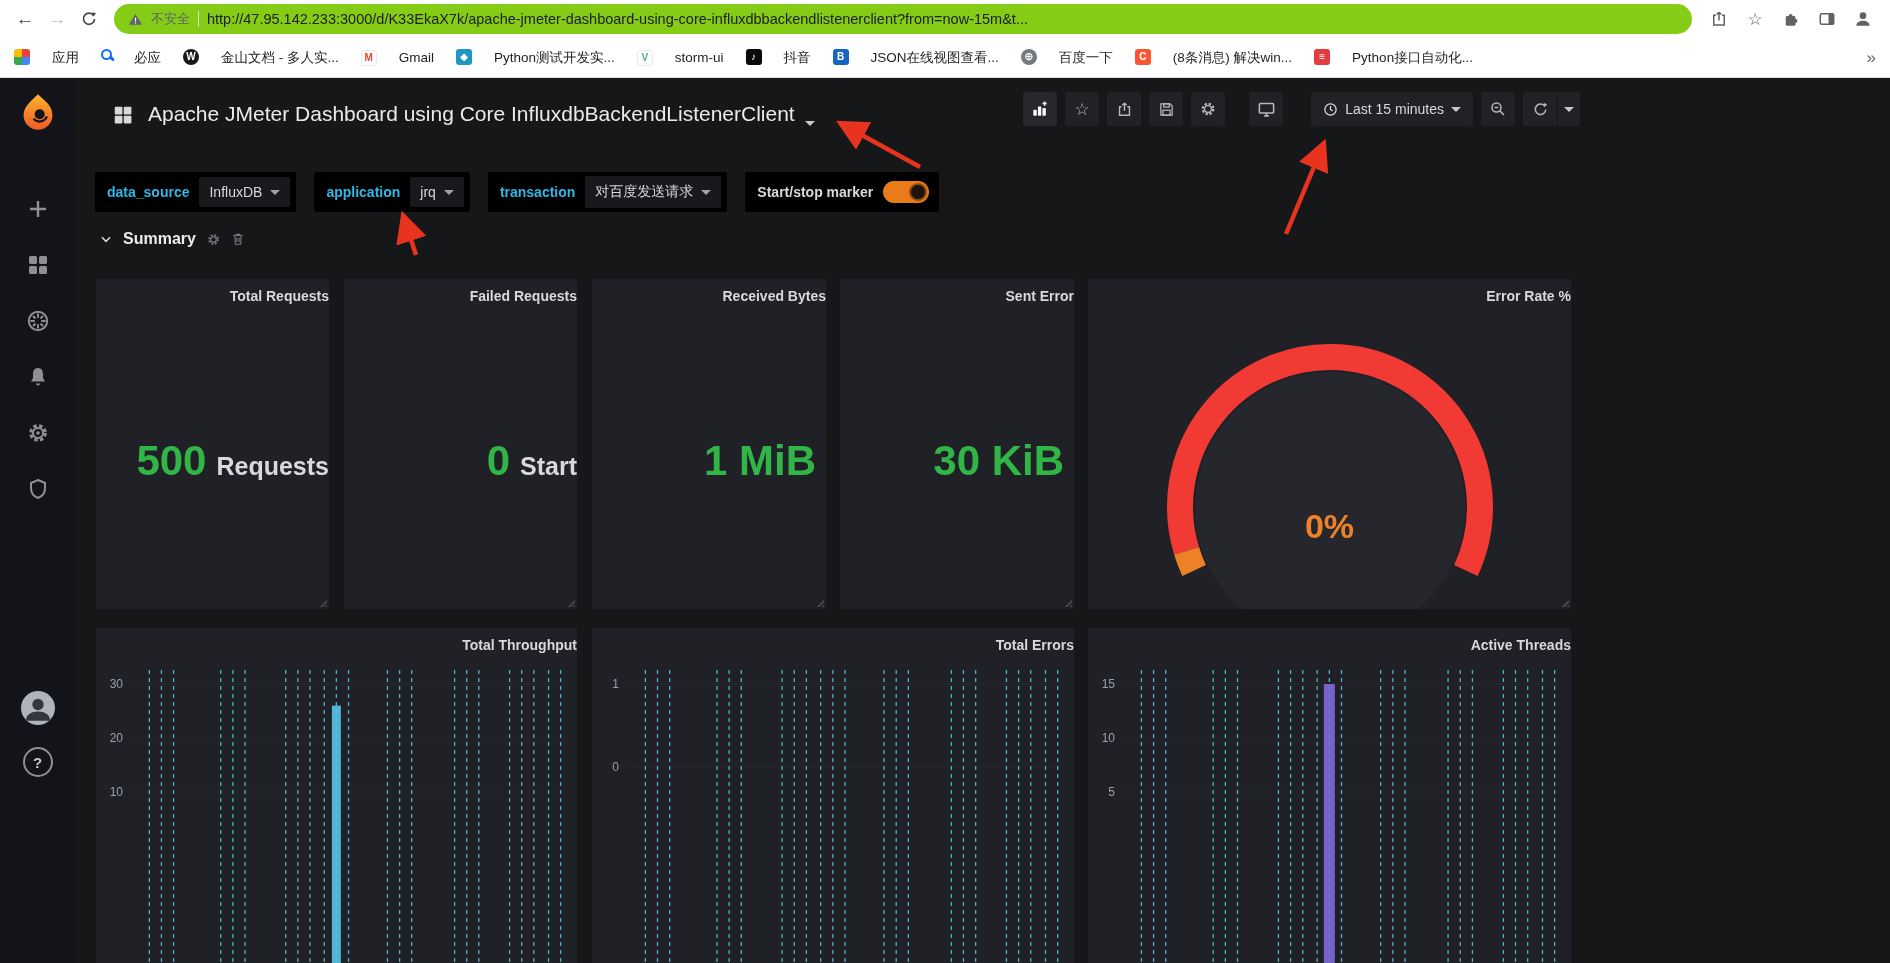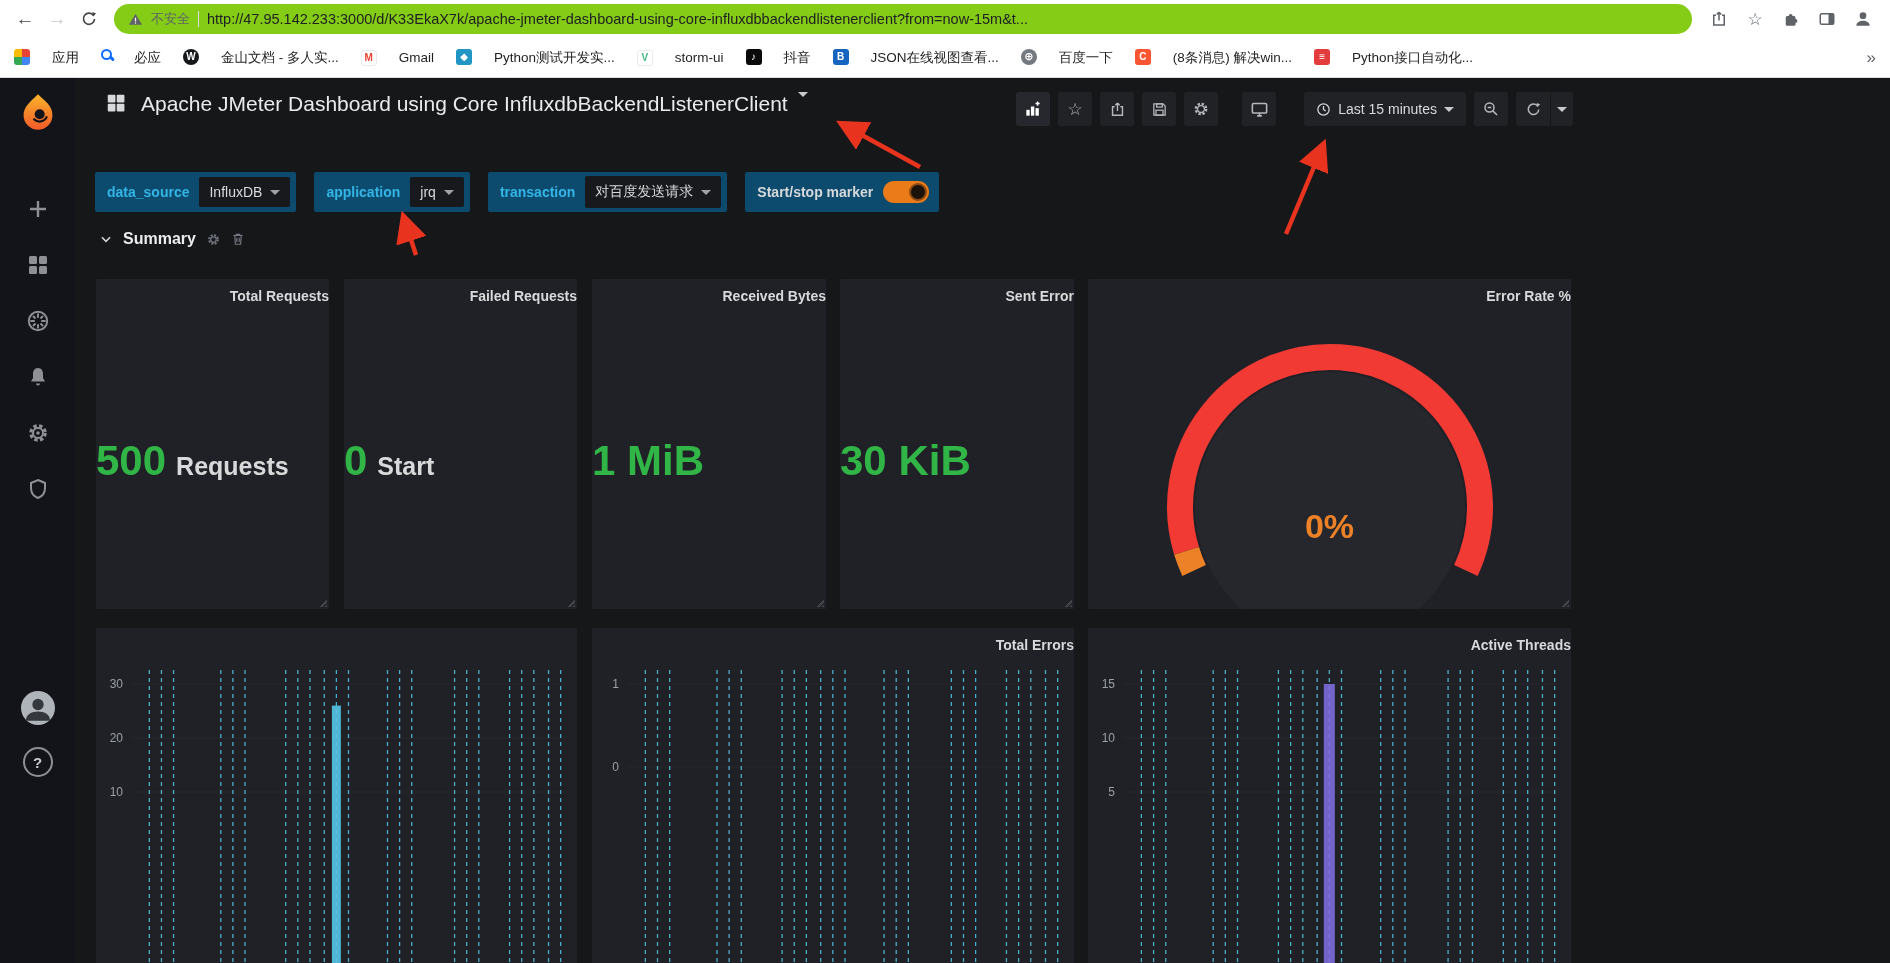--- a/index.html
+++ b/index.html
@@ -45,56 +45,56 @@
   .sidebar{width:75px;background:#131419;display:flex;flex-direction:column;align-items:center;flex:0 0 75px}
   .logo{margin-top:14px;width:40px;height:40px;cursor:pointer}
   .side-nav{margin-top:62px;display:flex;flex-direction:column;gap:26px;align-items:center}
   .side-ic{width:30px;height:30px;display:flex;align-items:center;justify-content:center;color:#8e9096;cursor:pointer}
   .side-bottom{margin-top:auto;margin-bottom:186px;display:flex;flex-direction:column;gap:22px;align-items:center}
   .avatar-circle{width:34px;height:34px;border-radius:50%;background:#aeb4ba;display:flex;align-items:center;justify-content:center;overflow:hidden;cursor:pointer}
   .help-circle{width:30px;height:30px;border-radius:50%;border:2px solid #8e9096;color:#c9cbce;display:flex;align-items:center;justify-content:center;font-weight:700;font-size:15px;cursor:pointer}
 
   .main{position:relative;flex:1}
 
-  .dash-header{position:absolute;left:30px;top:14px;width:1468px;display:flex;align-items:flex-start}
+  .dash-header{position:absolute;left:37px;top:14px;width:1468px;display:flex;align-items:flex-end}
   .title-grid{color:#d8d9da;margin-right:14px;cursor:pointer;display:flex}
   .dash-title{font-size:21px;font-weight:500;color:#e9eaeb;cursor:pointer;white-space:nowrap}
   .caret{width:0;height:0;border-left:5px solid transparent;border-right:5px solid transparent;border-top:5px solid #c7c9cc;display:inline-block}
   .title-caret{margin-left:10px}
   .hdr-right{margin-left:auto;display:flex;align-items:center;gap:8px}
   .hbtn{width:34px;height:34px;background:#202226;border:none;border-radius:3px;display:flex;align-items:center;
     justify-content:center;color:#b4b7bd;cursor:pointer;font-size:17px}
   .hbtn.bright{color:#ffffff;background:#26282e}
   .hbtn.monitor{margin-left:16px}
   .time-btn{margin-left:20px;height:34px;background:#202226;border:none;border-radius:3px;display:flex;align-items:center;
     gap:7px;padding:0 12px;color:#d8d9da;font-size:14px;cursor:pointer}
   .refresh-group{display:flex;gap:1px}
   .refresh-group .hbtn{border-radius:3px 0 0 3px}
   .refresh-group .caret-btn{width:22px;height:34px;background:#202226;border:none;border-radius:0 3px 3px 0;
     display:flex;align-items:center;justify-content:center;cursor:pointer}
 
   .vars-row{position:absolute;left:20px;top:94px;display:flex;gap:18px;align-items:center}
-  .var-group{display:flex;align-items:center;background:#0c4a6e;border-radius:2px;padding:4px 6px 4px 12px;gap:10px;height:40px}
+  .var-group{display:flex;align-items:center;background:#000000;border-radius:2px;padding:4px 6px 4px 12px;gap:10px;height:40px}
   .var-label{color:var(--cyan-label);font-size:14px;font-weight:600}
   .var-value{background:#17191c;border:none;border-radius:2px;color:#d8d9da;font-size:14px;padding:7px 10px;
     display:flex;align-items:center;gap:8px;cursor:pointer}
   .var-value .caret{border-top-color:#9fa3a8}
   .toggle-label{color:#d8d9da;font-size:14px;font-weight:600}
   .switch{width:46px;height:22px;border-radius:11px;background:var(--toggle-orange);position:relative;cursor:pointer;border:none;margin-right:4px}
   .switch .knob{position:absolute;right:2px;top:2px;width:18px;height:18px;border-radius:50%;background:#1b130b;border:2px solid #8a4a12}
 
   .row-head{position:absolute;left:24px;top:152px;display:flex;align-items:center;gap:10px;cursor:pointer}
   .row-title{color:#ececec;font-size:16px;font-weight:700}
   .row-ic{color:#737780;display:flex;cursor:pointer}
 
   .panel{position:absolute;background:#1f2126;border:1px solid #17181b;border-radius:2px}
   .panel::after{content:"";position:absolute;right:2px;bottom:2px;width:8px;height:8px;
     background:linear-gradient(-45deg,#4a4d52 0 1.5px,transparent 1.5px 3.5px,#4a4d52 3.5px 5px,transparent 5px);opacity:.8}
   .panel-title{position:absolute;top:9px;left:0;right:0;text-align:right;font-size:14px;font-weight:600;color:#d8d9da;cursor:pointer;z-index:2}
-  .stat-value{position:absolute;left:0;right:0;top:158px;text-align:left;white-space:nowrap}
+  .stat-value{position:absolute;left:0;right:0;top:158px;text-align:right;white-space:nowrap}
   .stat-big{font-size:42px;font-weight:700;color:var(--green)}
   .stat-suffix{font-size:25px;font-weight:600;color:#d8d9da;margin-left:10px}
   .gauge-wrap{position:absolute;inset:0;overflow:hidden}
   .gauge-wrap svg{position:absolute;inset:0}
   .gauge-value{position:absolute;left:0;right:0;top:228px;text-align:center;font-size:34px;font-weight:700;color:var(--orange)}
   .chart-plot{position:absolute;inset:0;cursor:crosshair}
 
   .p-stat1{left:20px;top:200px;width:235px;height:332px}
   .p-stat2{left:268px;top:200px;width:235px;height:332px}
   .p-stat3{left:516px;top:200px;width:236px;height:332px}
@@ -463,20 +463,21 @@
             <line x1="358.585" y1="42" x2="358.585" y2="418" stroke="#56c7e8" stroke-width="1.3" stroke-dasharray="4 4" opacity="0.85"></line>
             <line x1="370.709" y1="42" x2="370.709" y2="418" stroke="#56c7e8" stroke-width="1.3" stroke-dasharray="4 4" opacity="0.85"></line>
             <line x1="382.833" y1="42" x2="382.833" y2="418" stroke="#56c7e8" stroke-width="1.3" stroke-dasharray="4 4" opacity="0.85"></line>
             <line x1="413.576" y1="42" x2="413.576" y2="418" stroke="#56c7e8" stroke-width="1.3" stroke-dasharray="4 4" opacity="0.85"></line>
             <line x1="425.7" y1="42" x2="425.7" y2="418" stroke="#56c7e8" stroke-width="1.3" stroke-dasharray="4 4" opacity="0.85"></line>
             <line x1="437.824" y1="42" x2="437.824" y2="418" stroke="#56c7e8" stroke-width="1.3" stroke-dasharray="4 4" opacity="0.85"></line>
             <line x1="452.546" y1="42" x2="452.546" y2="418" stroke="#56c7e8" stroke-width="1.3" stroke-dasharray="4 4" opacity="0.85"></line>
             <line x1="464.67" y1="42" x2="464.67" y2="418" stroke="#56c7e8" stroke-width="1.3" stroke-dasharray="4 4" opacity="0.85"></line>
             <rect x="235.87599999999998" y="77.6" width="9" height="340.4" fill="#56c7e8" opacity="0.9"></rect>
           </svg></div>
+      <div class="panel-title">Total Throughput</div>
     </section>
     <section class="panel p-chart2">
       <div class="chart-plot"><svg width="482" height="418">
             <line x1="36" y1="56" x2="470" y2="56" stroke="#26282e" stroke-width="1"></line>
             <text x="27" y="60" text-anchor="end" fill="#9aa0a6" font-size="12">1</text>
             <line x1="36" y1="139" x2="470" y2="139" stroke="#26282e" stroke-width="1"></line>
             <text x="27" y="143" text-anchor="end" fill="#9aa0a6" font-size="12">0</text>
             <line x1="53.36" y1="42" x2="53.36" y2="418" stroke="#56c7e8" stroke-width="1.3" stroke-dasharray="4 4" opacity="0.85"></line>
             <line x1="65.512" y1="42" x2="65.512" y2="418" stroke="#56c7e8" stroke-width="1.3" stroke-dasharray="4 4" opacity="0.85"></line>
             <line x1="77.664" y1="42" x2="77.664" y2="418" stroke="#56c7e8" stroke-width="1.3" stroke-dasharray="4 4" opacity="0.85"></line>

